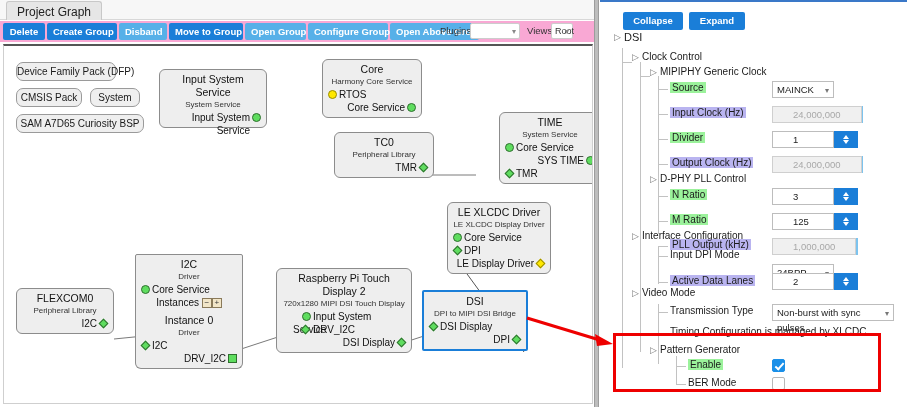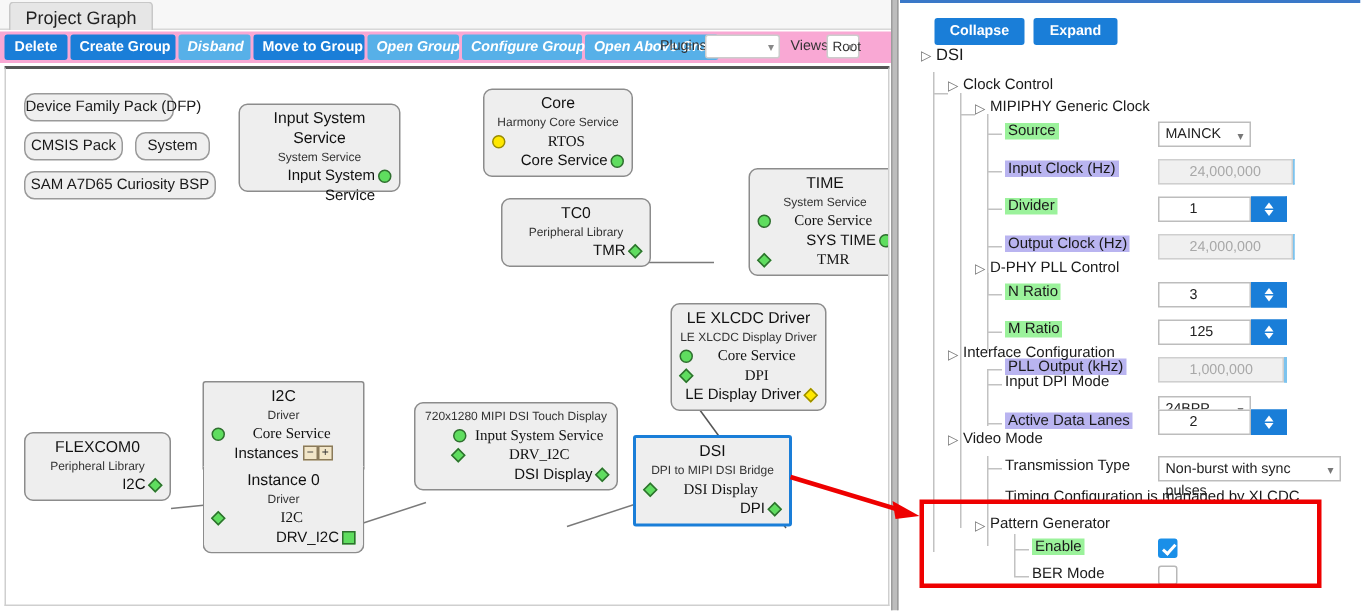--- a/index.html
+++ b/index.html
@@ -40,21 +40,21 @@
     position: absolute; top: 2px; height: 17px;
     color: #ffffff;
     font-size: 9.5px; font-weight: bold;
     line-height: 17px; text-align: center;
     border: none; border-radius: 2px;
     padding: 0 6px;
     white-space: nowrap;
     cursor: pointer;
   }
   .tb-dark { background: #1a7ed8; }
-  .tb-light { background: #57b0e8; font-style: italic; }
+  .tb-light { background: #57b0e8; }
 
   .tb-label {
     position: absolute; top: 4px; font-size: 9.5px; color: #333;
   }
   .tb-select {
     position: absolute; top: 2px; height: 16px;
     background: #ffffff;
     border: 1px solid #ccc; border-radius: 2px;
     font-size: 9px; color: #333;
     padding: 0 14px 0 3px;
@@ -98,21 +98,21 @@
   .node.selected {
     border: 2px solid #1a7ed8;
     border-radius: 2px;
     background: #eeeeee;
   }
   .node.square { border-radius: 2px 2px 0 0; }
   .node.square-b { border-radius: 0 0 6px 6px; border-top: none; }
   .n-title { text-align: center; font-size: 10.5px; color: #111; line-height: 13px; }
   .n-sub   { text-align: center; font-size: 8px; color: #333; line-height: 12px; }
   .n-row   { font-size: 10px; line-height: 13px; color: #111; position: relative; height: 13px; }
-  .n-row.left  { text-align: center;  padding-left: 11px; font-family: Liberation Serif, serif; }
+  .n-row.left  { text-align: left;  padding-left: 11px; }
   .n-row.right { text-align: right; padding-right: 11px; }
 
   
   .port {
     position: absolute; width: 9px; height: 9px;
   }
   .port.circle { border-radius: 50%; border: 1px solid #2f6f2f; }
   .port.sq     { border: 1px solid #2f6f2f; }
   .port.dia    { border: 1px solid #2f6f2f; transform: rotate(45deg); width: 7px; height: 7px; }
   .port.green  { background: #5fdd5f; }
@@ -345,20 +345,21 @@
           <span class="port dia green p-l"></span>
           <span>I2C</span>
         </div>
         <div class="n-row right">
           <span>DRV_I2C</span>
           <span class="port sq green p-r"></span>
         </div>
       </div>
 
       <div class="node" style="left:272px;top:222px;width:136px">
+        <div class="n-title">Raspberry Pi Touch Display 2</div>
         <div class="n-sub">720x1280 MIPI DSI Touch Display</div>
         <div class="n-row left">
           <span class="port circle green p-l" style="left:20px"></span>
           <span style="margin-left:20px">Input System Service</span>
         </div>
         <div class="n-row left">
           <span class="port dia green p-l" style="left:20px"></span>
           <span style="margin-left:20px">DRV_I2C</span>
         </div>
         <div class="n-row right">

